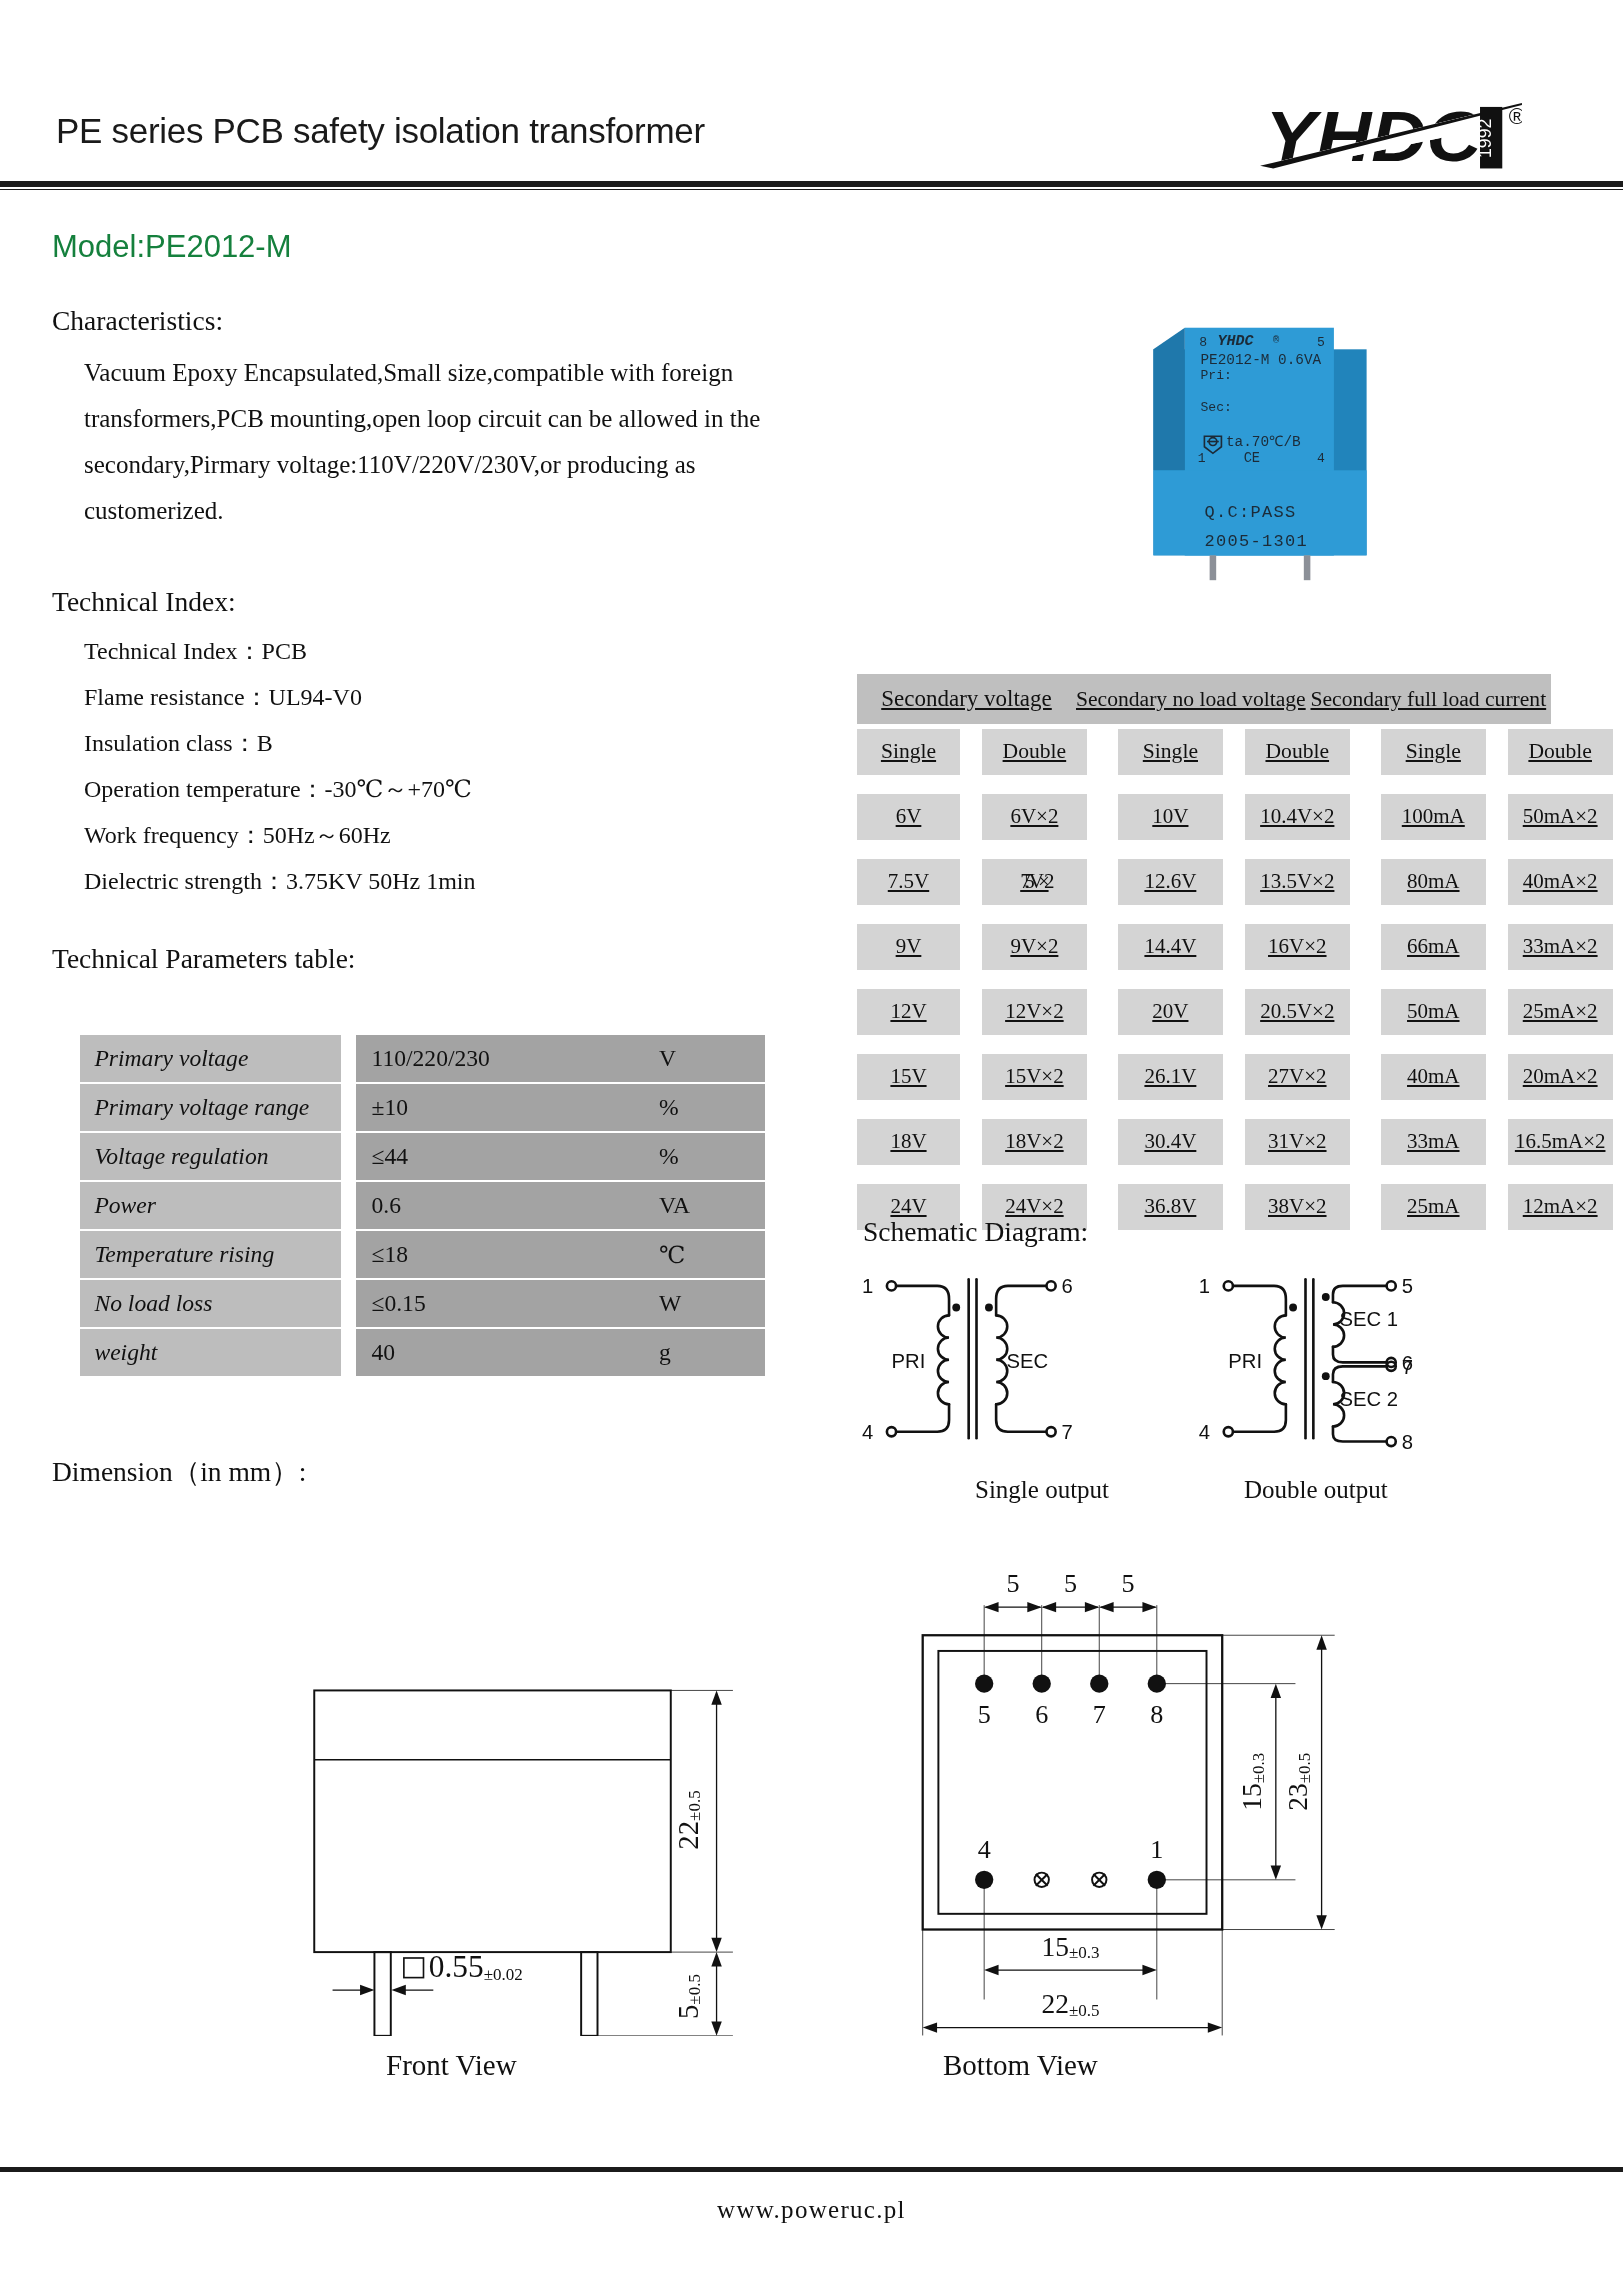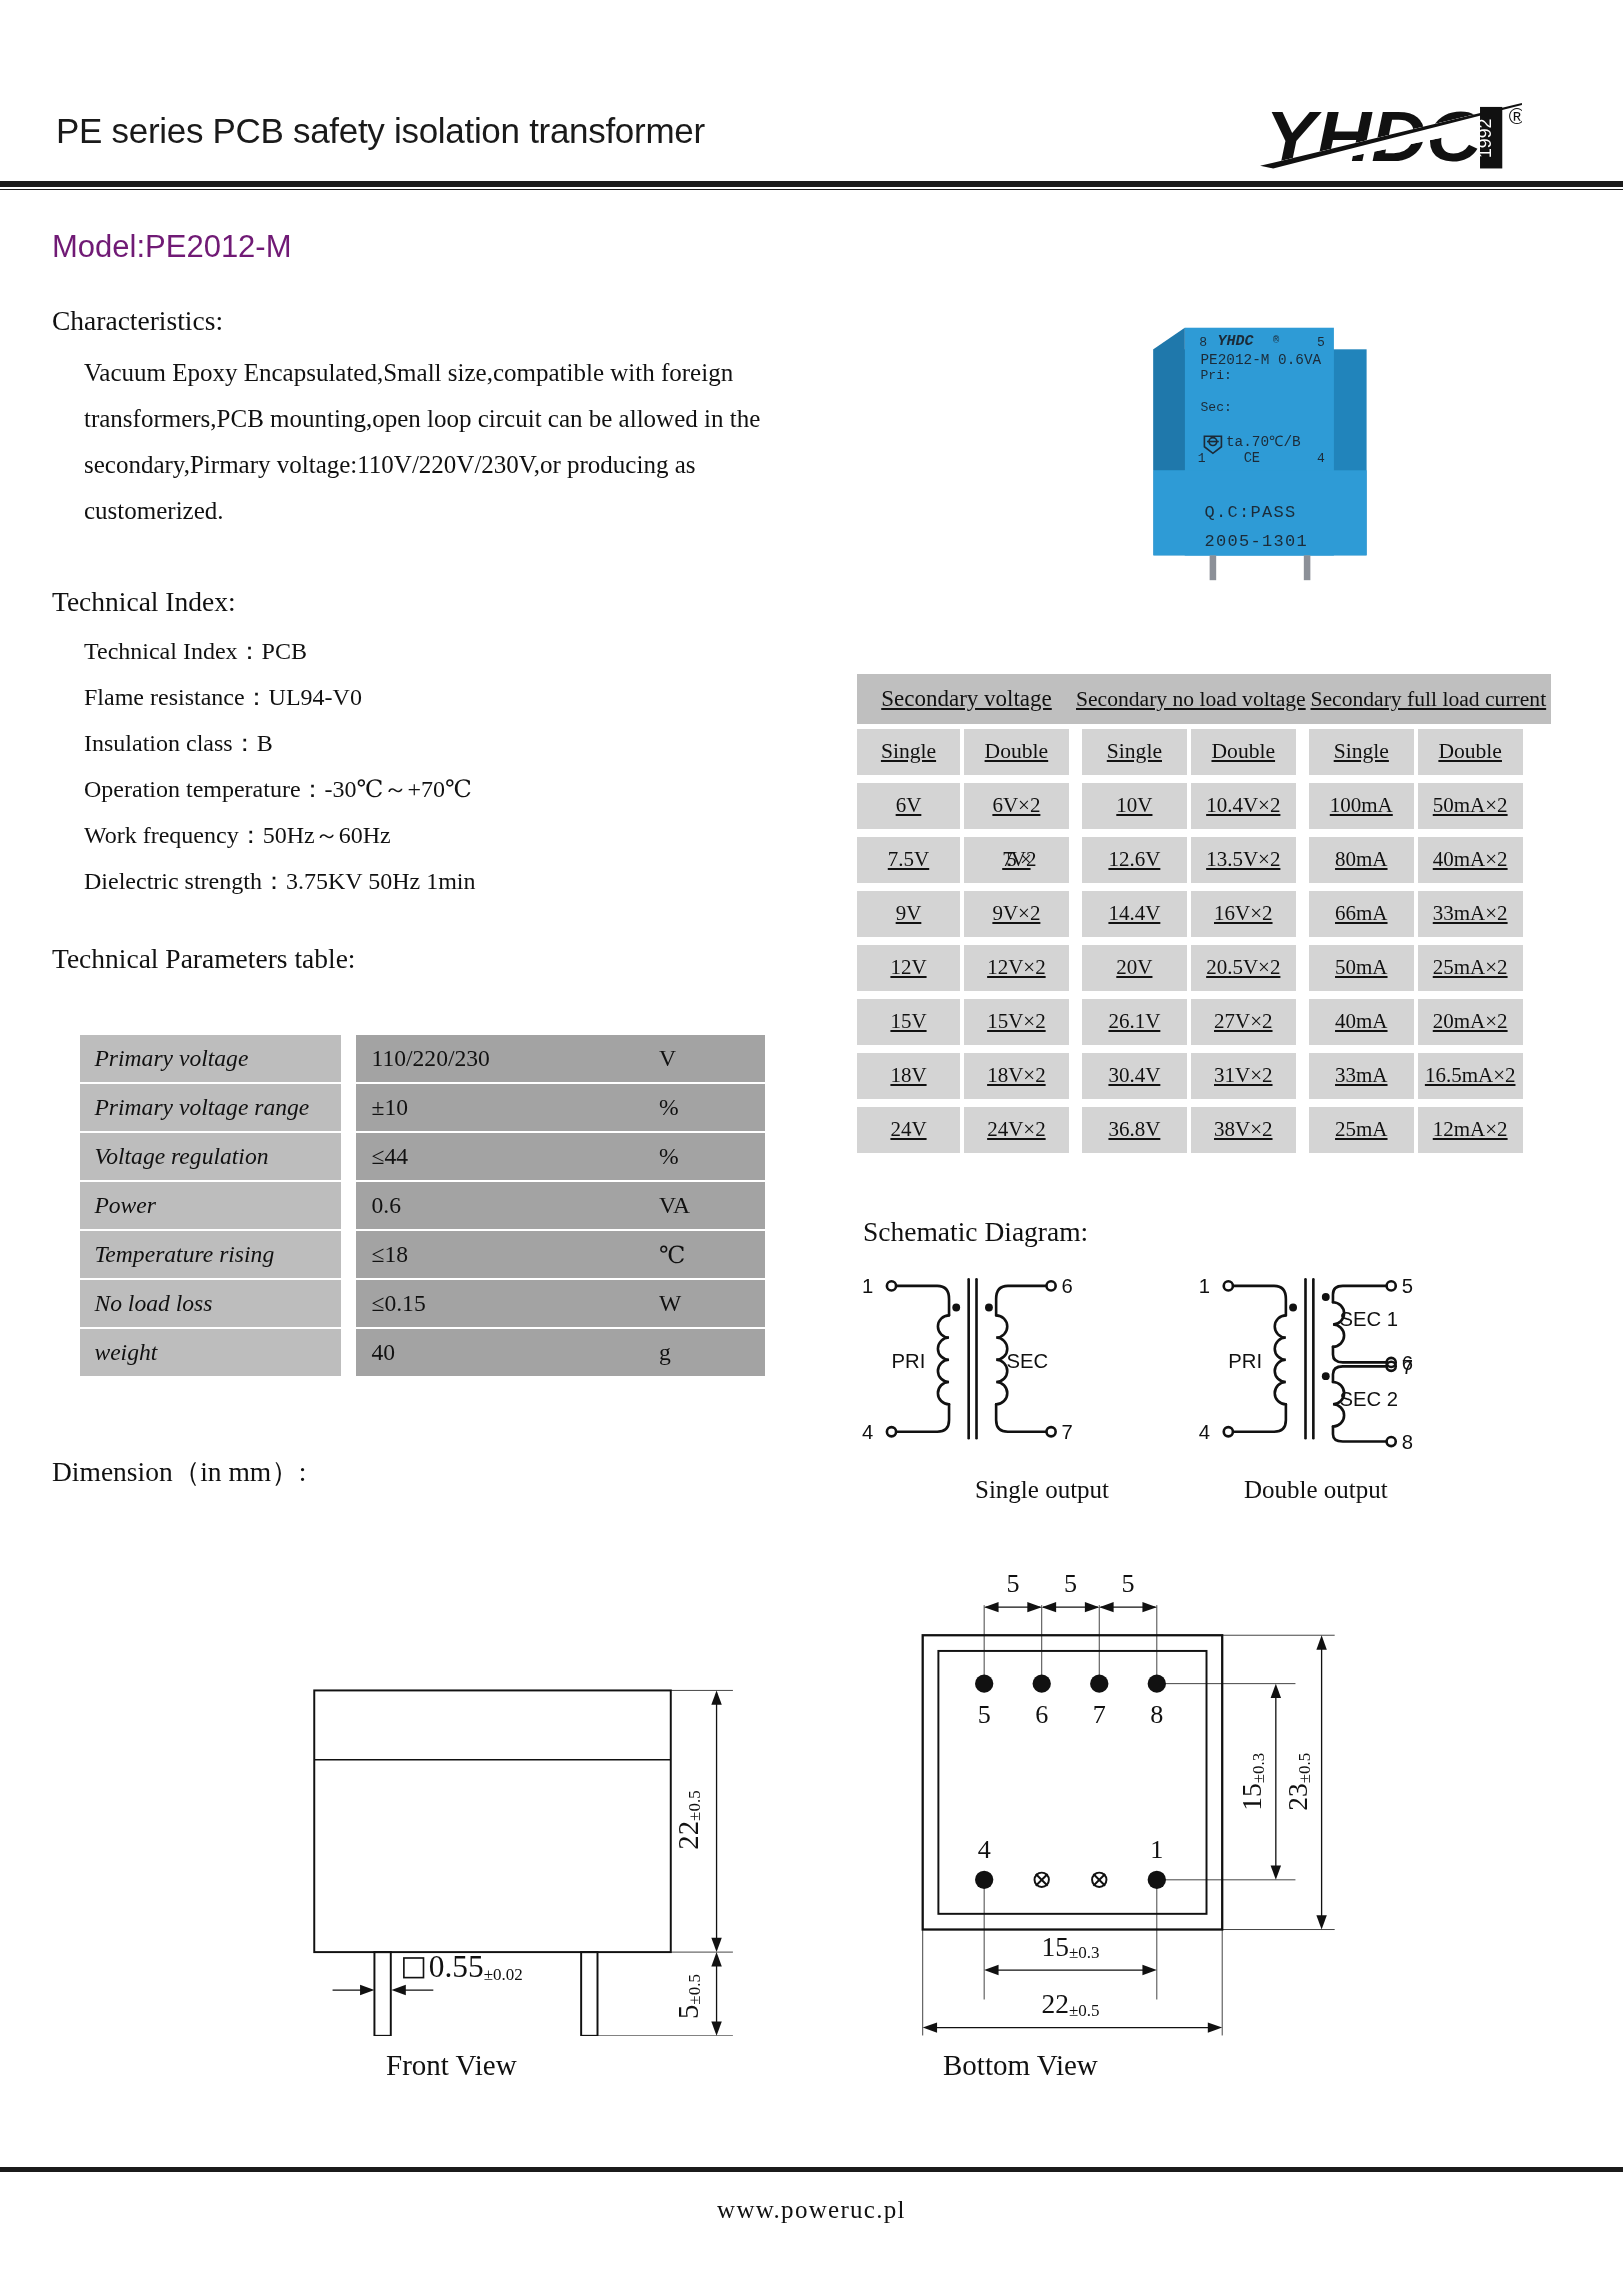--- a/index.html
+++ b/index.html
@@ -45,21 +45,21 @@
   #header-rule .gap   { height: 2px; background: #ffffff; }
   #header-rule .thin  { height: 1.3px; background: #1b1b1b; }
 
   
   #model-line {
     position: absolute;
     left: 52px;
     top: 229px;
     font-family: "Liberation Sans", sans-serif;
     font-size: 31px;
-    color: #701a75;
+    color: #15803d;
     white-space: nowrap;
   }
 
   
   .sec-heading {
     position: absolute;
     font-size: 27.5px;
     white-space: nowrap;
   }
   #h-characteristics { left: 52px; top: 305px; }
@@ -152,21 +152,22 @@
     font-size: 21.6px;
     white-space: nowrap;
   }
   #secondary-table .hc-0 { flex: 0 0 219px; font-size: 23px; }
   #secondary-table .hc-1 { flex: 0 0 221px; }
   #secondary-table .hc-2 { flex: 1; }
 
   #secondary-table .sec-row {
     display: flex;
     height: 46px;
-    margin-bottom: 8px;
+    margin-bottom: 19px;
+    gap: 18px;
   }
   #secondary-table .sec-cell {
     background: #d4d4d4;
     display: flex;
     align-items: center;
     justify-content: center;
     font-size: 21px;
     margin-right: 3.9px;
     white-space: nowrap;
   }

